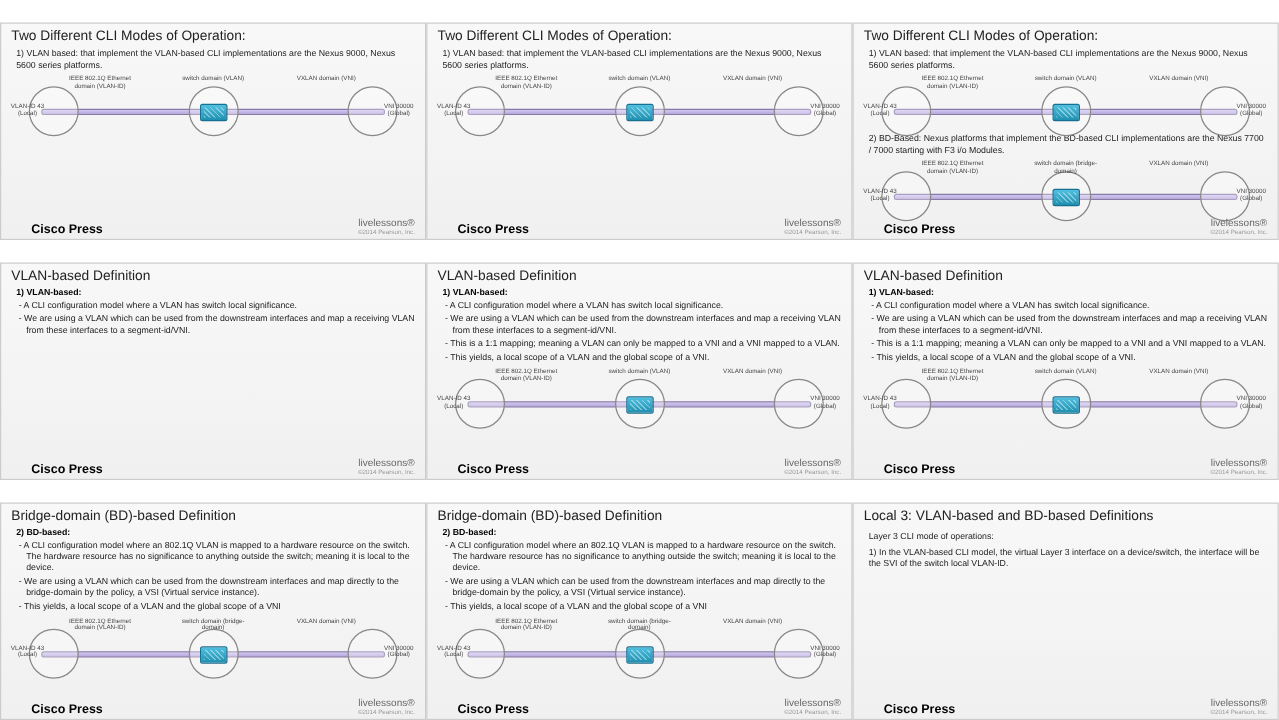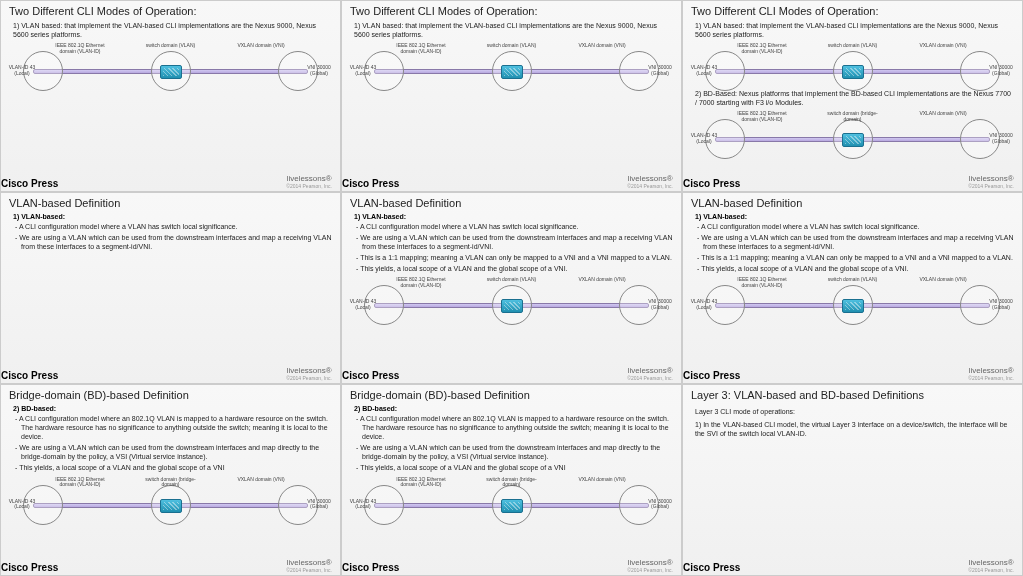--- a/index.html
+++ b/index.html
@@ -1,23 +1,23 @@
 <!DOCTYPE html>
 <html><head>
 <meta charset="utf-8">
 <style>
   * { box-sizing: border-box; margin: 0; padding: 0; }
   body { width: 1023px; height: 576px; font-family: Arial, sans-serif; display: grid; grid-template-columns: repeat(3, 1fr); grid-template-rows: repeat(3, 1fr); background: #fff; }
-  .panel { border: 1px solid #ccc; background: linear-gradient(to bottom, #f8f8f8 0%, #f0f0f0 100%); position: relative; padding: 4px 8px 18px 8px; overflow: hidden; }
+  .panel { border: 1px solid #ccc; background: linear-gradient(to bottom, #f8f8f8 0%, #f0f0f0 100%); position: relative; padding: 4px 8px 18px 8px; overflow: hidden; margin-top: 18px; }
   .title { font-size: 11px; font-weight: normal; color: #222; margin-bottom: 4px; }
   .item { font-size: 7px; color: #222; line-height: 1.3; margin-left: 4px; margin-bottom: 3px; }
   .bullet { font-size: 7px; color: #222; line-height: 1.3; margin-left: 12px; text-indent: -6px; margin-bottom: 2px; }
   .bullet::before { content: "- "; }
   .heading { font-size: 7px; font-weight: bold; margin-top:3px; margin-bottom:2px; margin-left:4px; }
-  .footer { position: absolute; bottom: 2px; left: 0; right: 8px; display: flex; justify-content: space-between; align-items: flex-end; }
+  .footer { position: absolute; bottom: 2px; left: 24px; right: 8px; display: flex; justify-content: space-between; align-items: flex-end; }
   .press { font-size: 10px; font-weight: bold; color: #000; }
   .live { font-size: 8px; color: #666; text-align:center; }
   .live small { display:block; font-size: 5px; color:#999; }
   .diagram { margin: 6px 4px 2px 4px; height: 48px; position: relative; }
   .diagram.small { height: 48px; }
   .bar { position: absolute; top: 24px; left: 20px; right: 20px; height: 5px; background: linear-gradient(to bottom,#d0c8f0,#b8a8e0); border:1px solid #8878a8; border-radius:2px; }
   .circle { position: absolute; width: 40px; height: 40px; border: 1px solid #888; border-radius: 50%; background: rgba(255,255,255,0.3); top: 6px; }
   .circle.left { left: 10px; }
   .circle.mid { left: 50%; margin-left: -20px; }
   .circle.right { right: 10px; }
@@ -214,20 +214,20 @@
     <div class="lbl botleft">VLAN-ID 43 (Local)</div>
       <div class="lbl botright">VNI 30000 (Global)</div>
   </div>
   <div class="footer">
       <span class="press">Cisco Press</span>
       <span class="live"><span>livelessons®</span><small>©2014 Pearson, Inc.</small></span>
     </div>
 </div>
 
 <div class="panel">
-  <div class="title">Layer 3: VLAN-based and BD-based Definitions</div>
+  <div class="title">Local 3: VLAN-based and BD-based Definitions</div>
   <div class="item" style="margin-top:6px;">Layer 3 CLI mode of operations:</div>
   <div class="item" style="margin-top:4px;">1) In the VLAN-based CLI model, the virtual Layer 3 interface on a device/switch, the interface will be the SVI of the switch local VLAN-ID.</div>
   <div class="footer">
       <span class="press">Cisco Press</span>
       <span class="live"><span>livelessons®</span><small>©2014 Pearson, Inc.</small></span>
     </div>
 </div>
 
 </body></html>

